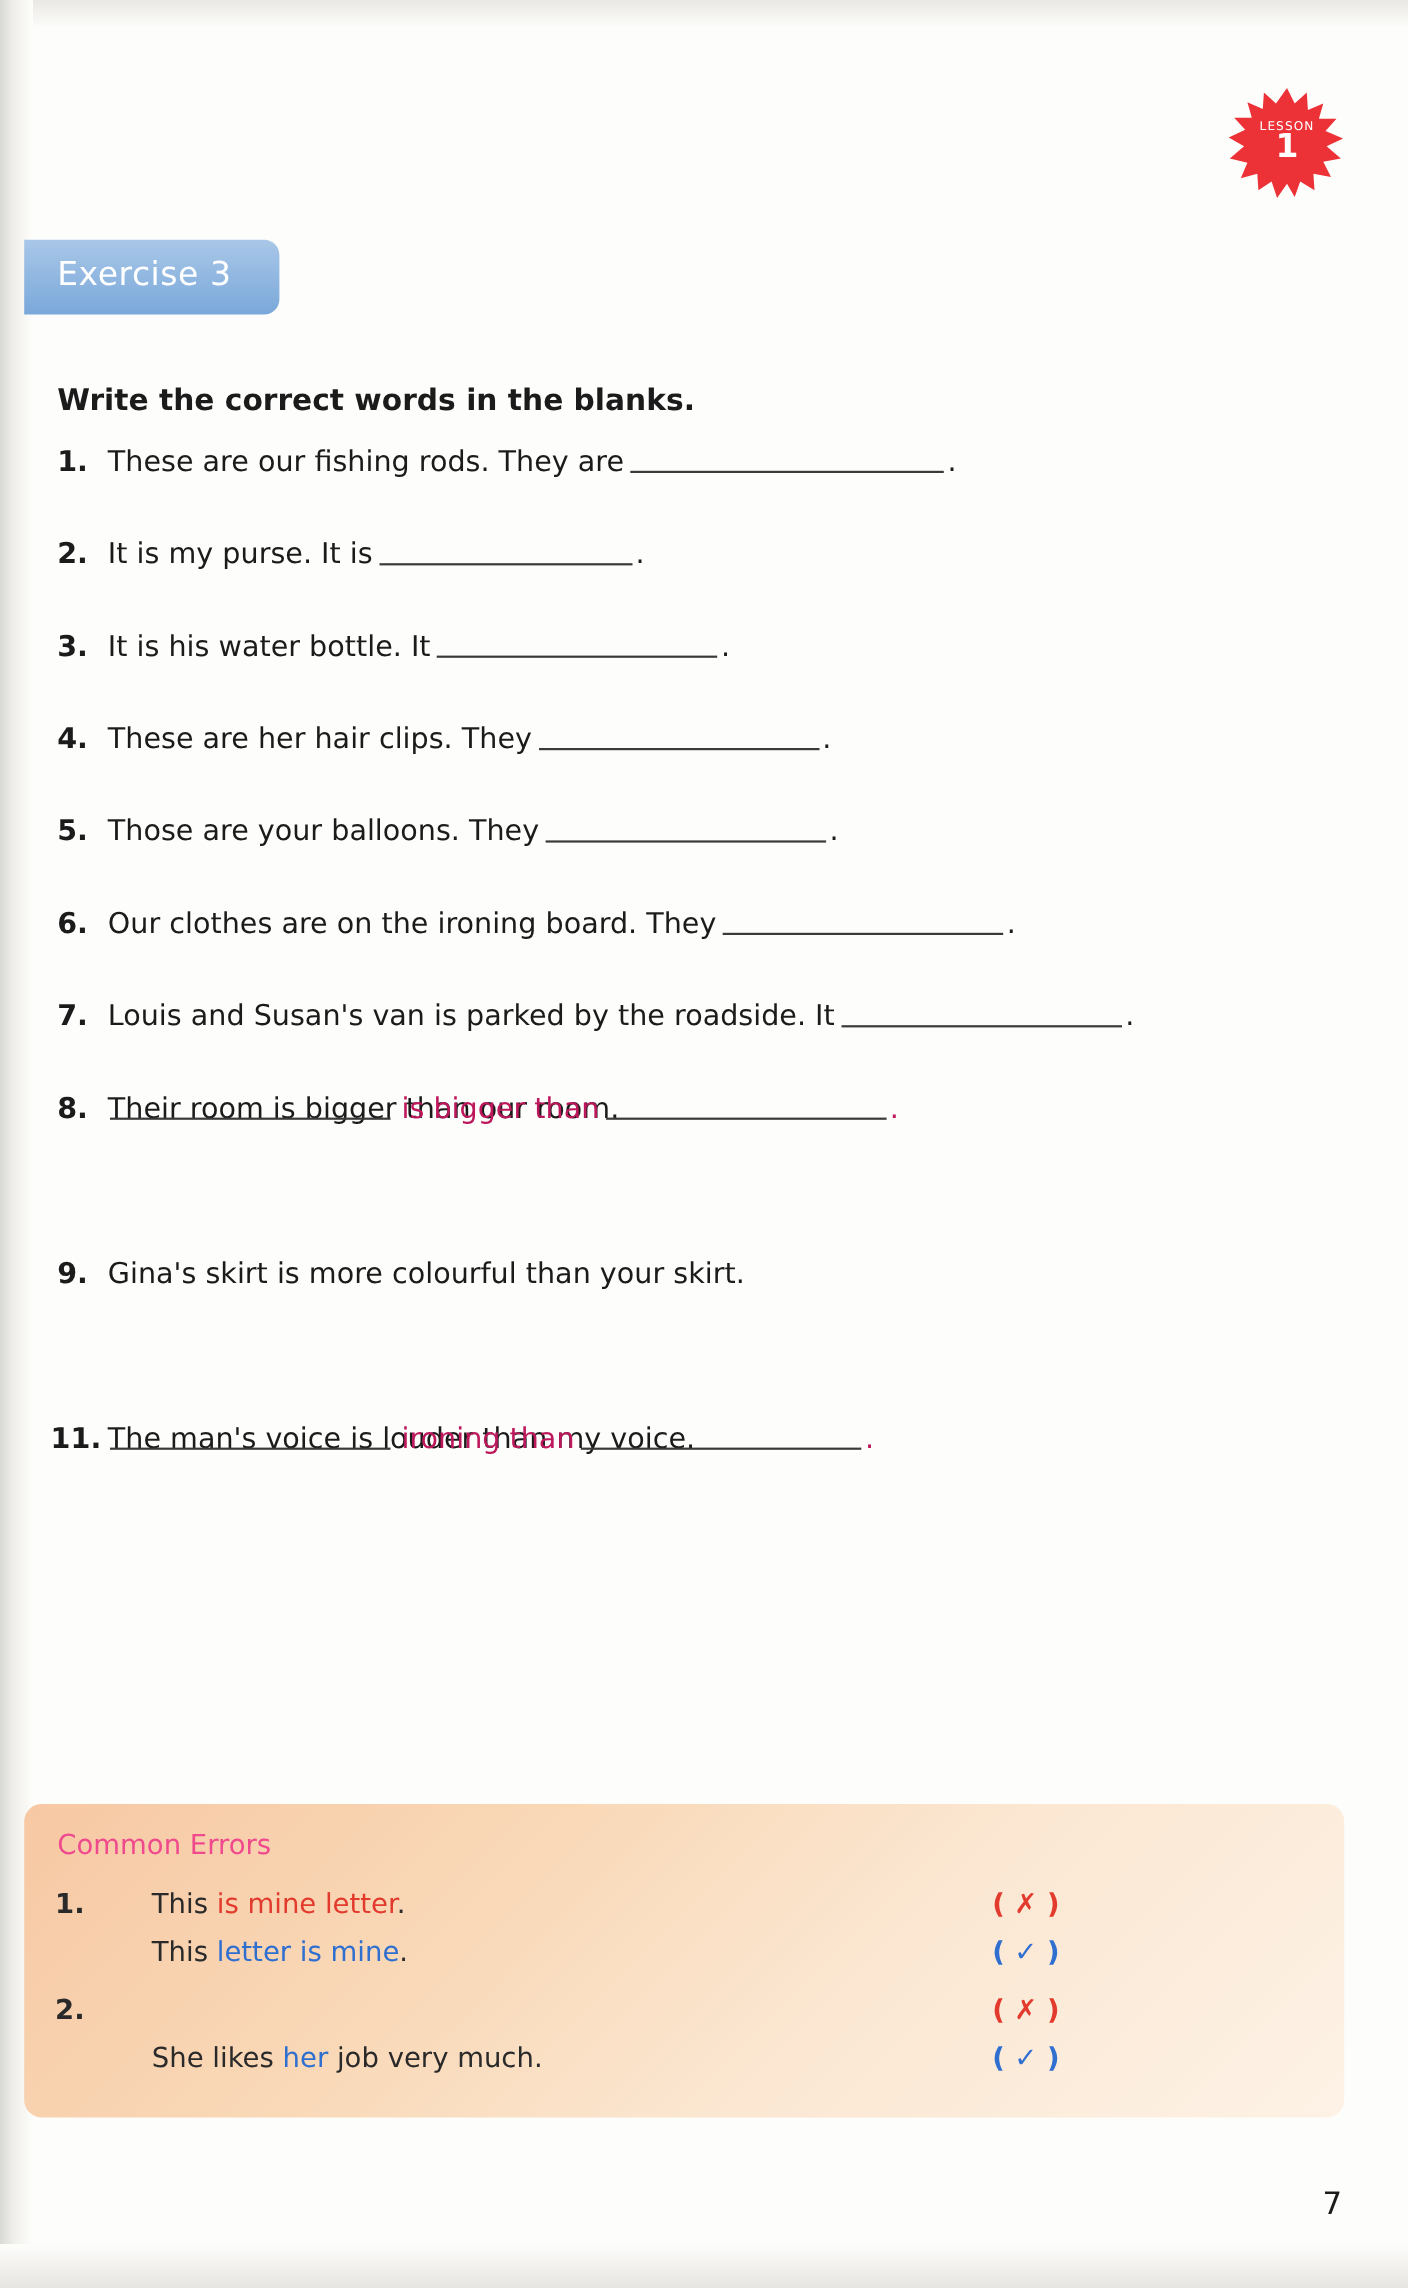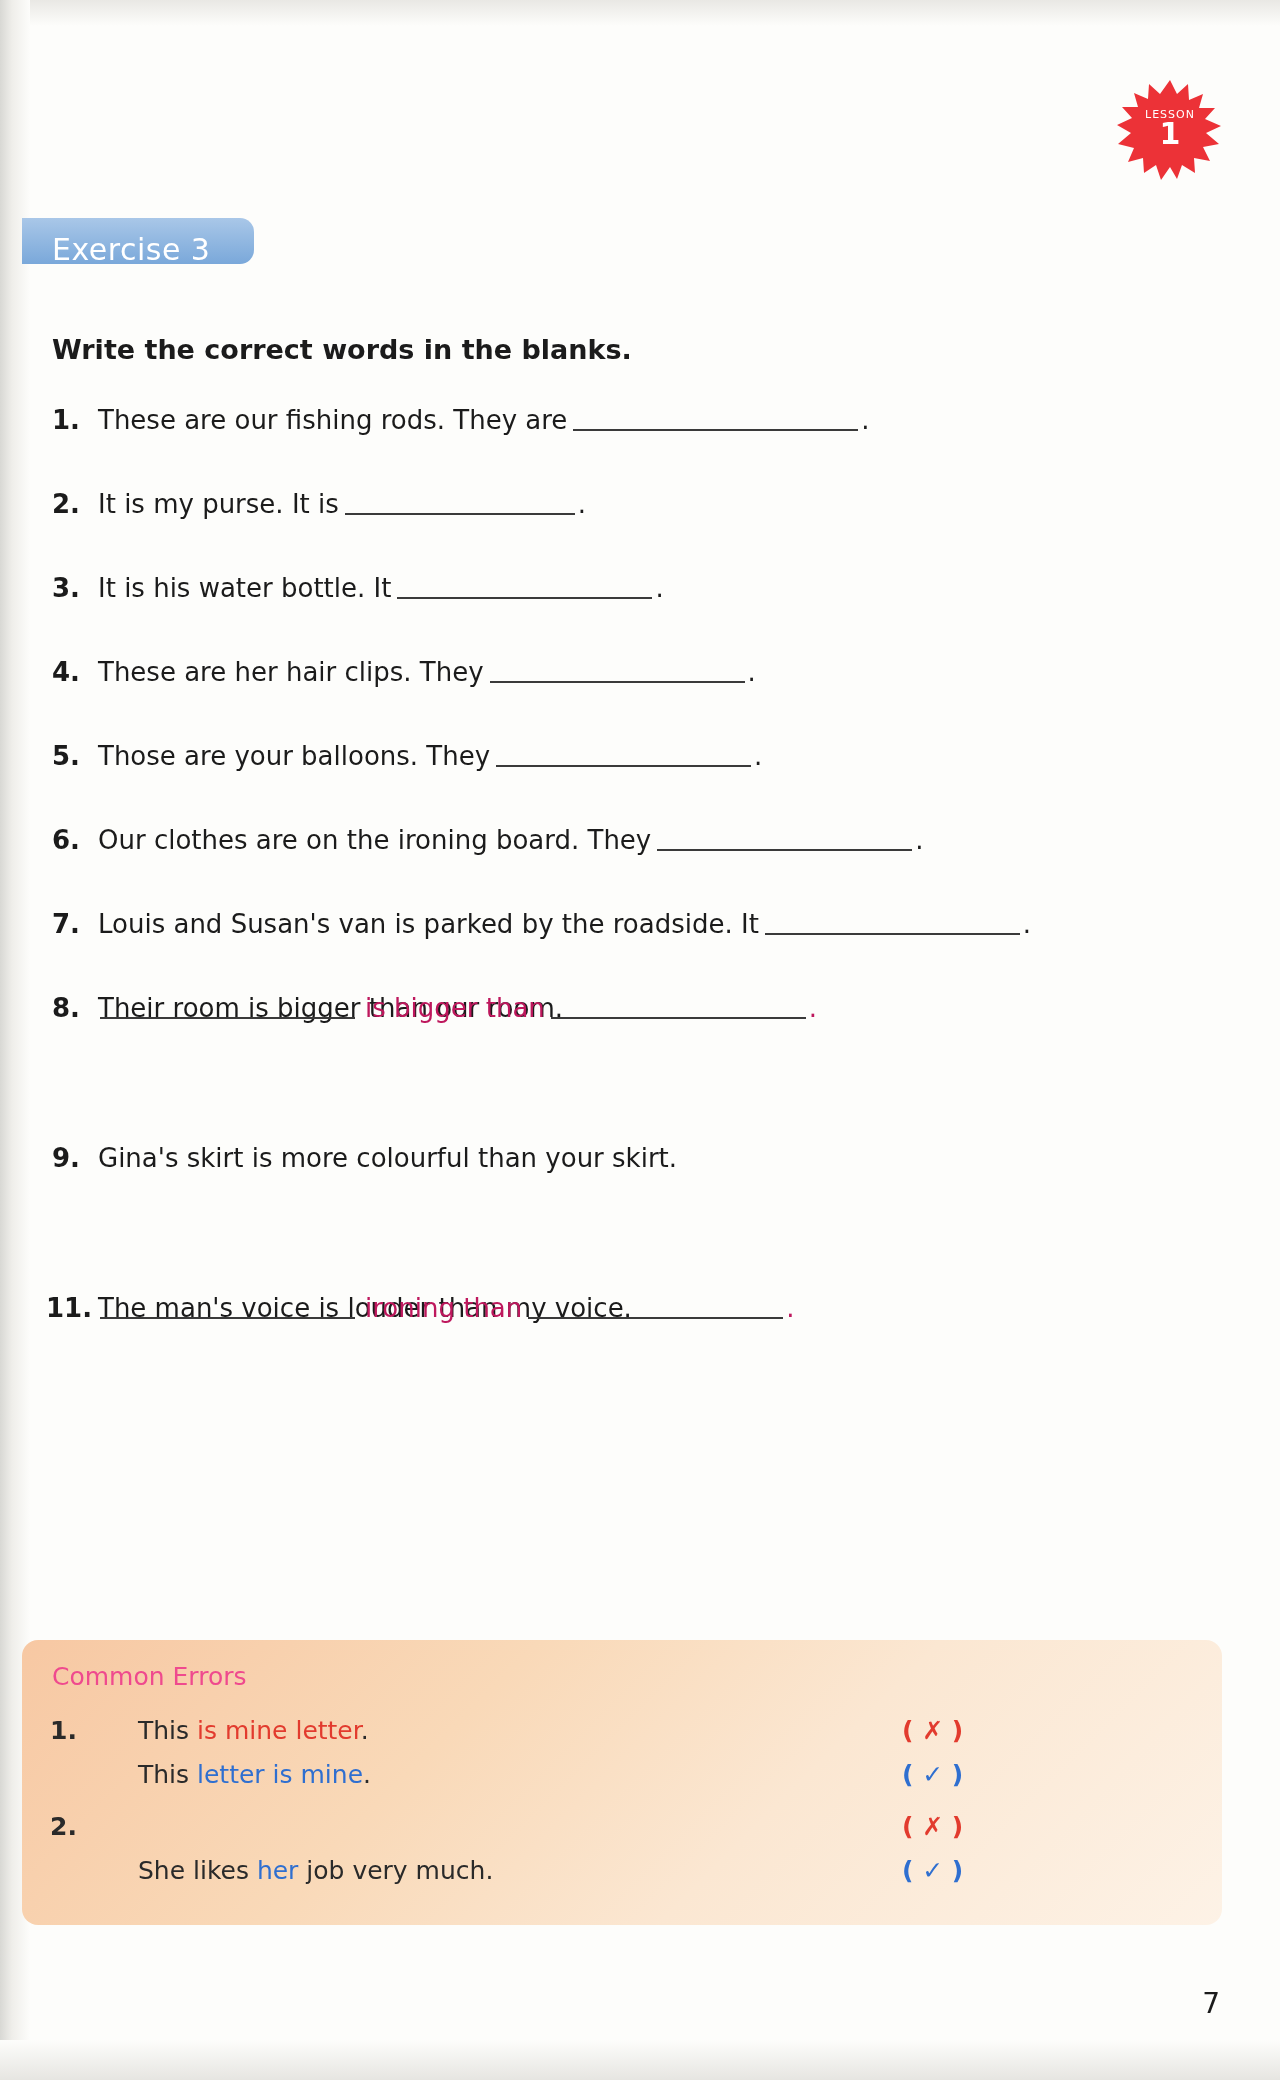--- a/index.html
+++ b/index.html
@@ -74,38 +74,38 @@
     font-weight: bold;
     font-family: "DejaVu Sans", sans-serif;
   }
 
   
   .exercise-tab {
     position: absolute;
     left: 22px;
     top: 218px;
     width: 232px;
-    height: 46px;
+    height: 68px;
     background: linear-gradient(to bottom, #a9c7e8 0%, #8fb6e0 55%, #7aa8da 100%);
     border-radius: 0 14px 14px 0;
   }
   .exercise-tab .label {
     position: absolute;
     left: 30px;
     top: 14px;
     color: #ffffff;
     font-size: 30px;
     font-family: "DejaVu Sans", sans-serif;
     letter-spacing: 0.5px;
   }
 
   .instruction {
     position: absolute;
     left: 52px;
-    top: 334px;
+    top: 349px;
     font-size: 27px;
     color: #1b1b1b;
     font-weight: bold;
     font-family: "DejaVu Sans", sans-serif;
   }
 
   .qlist {
     position: absolute;
     left: 52px;
     top: 405px;

